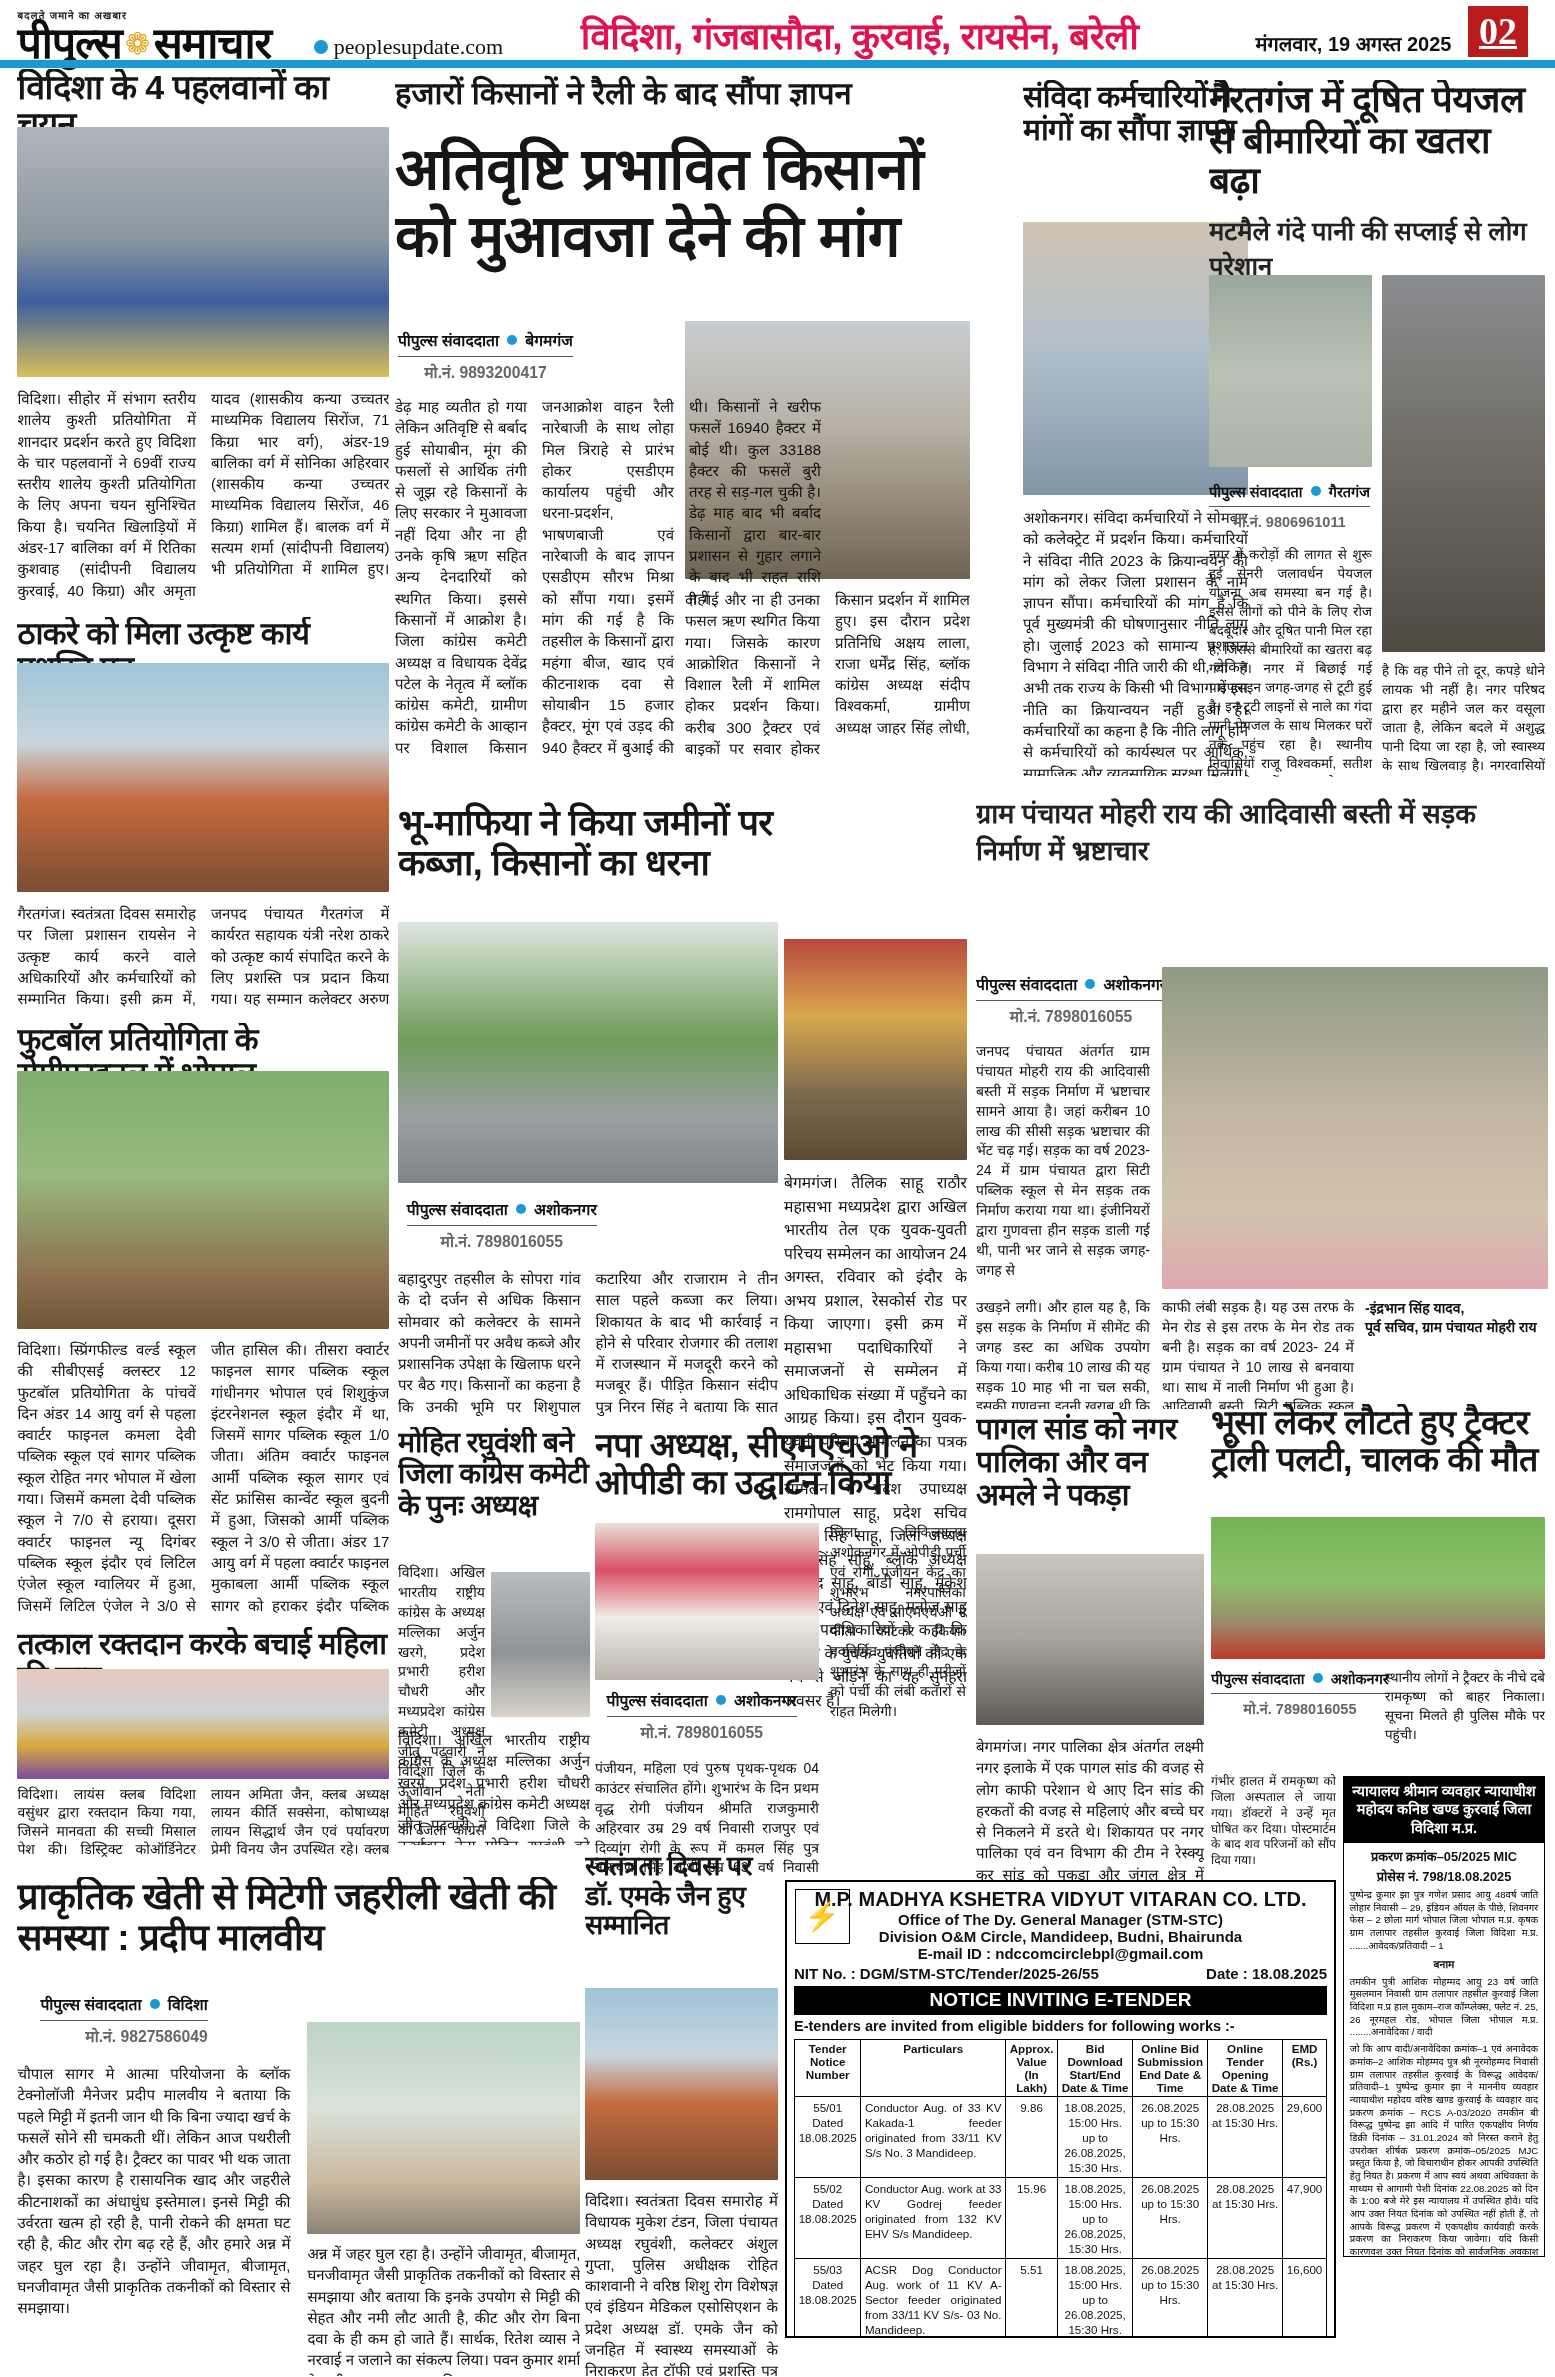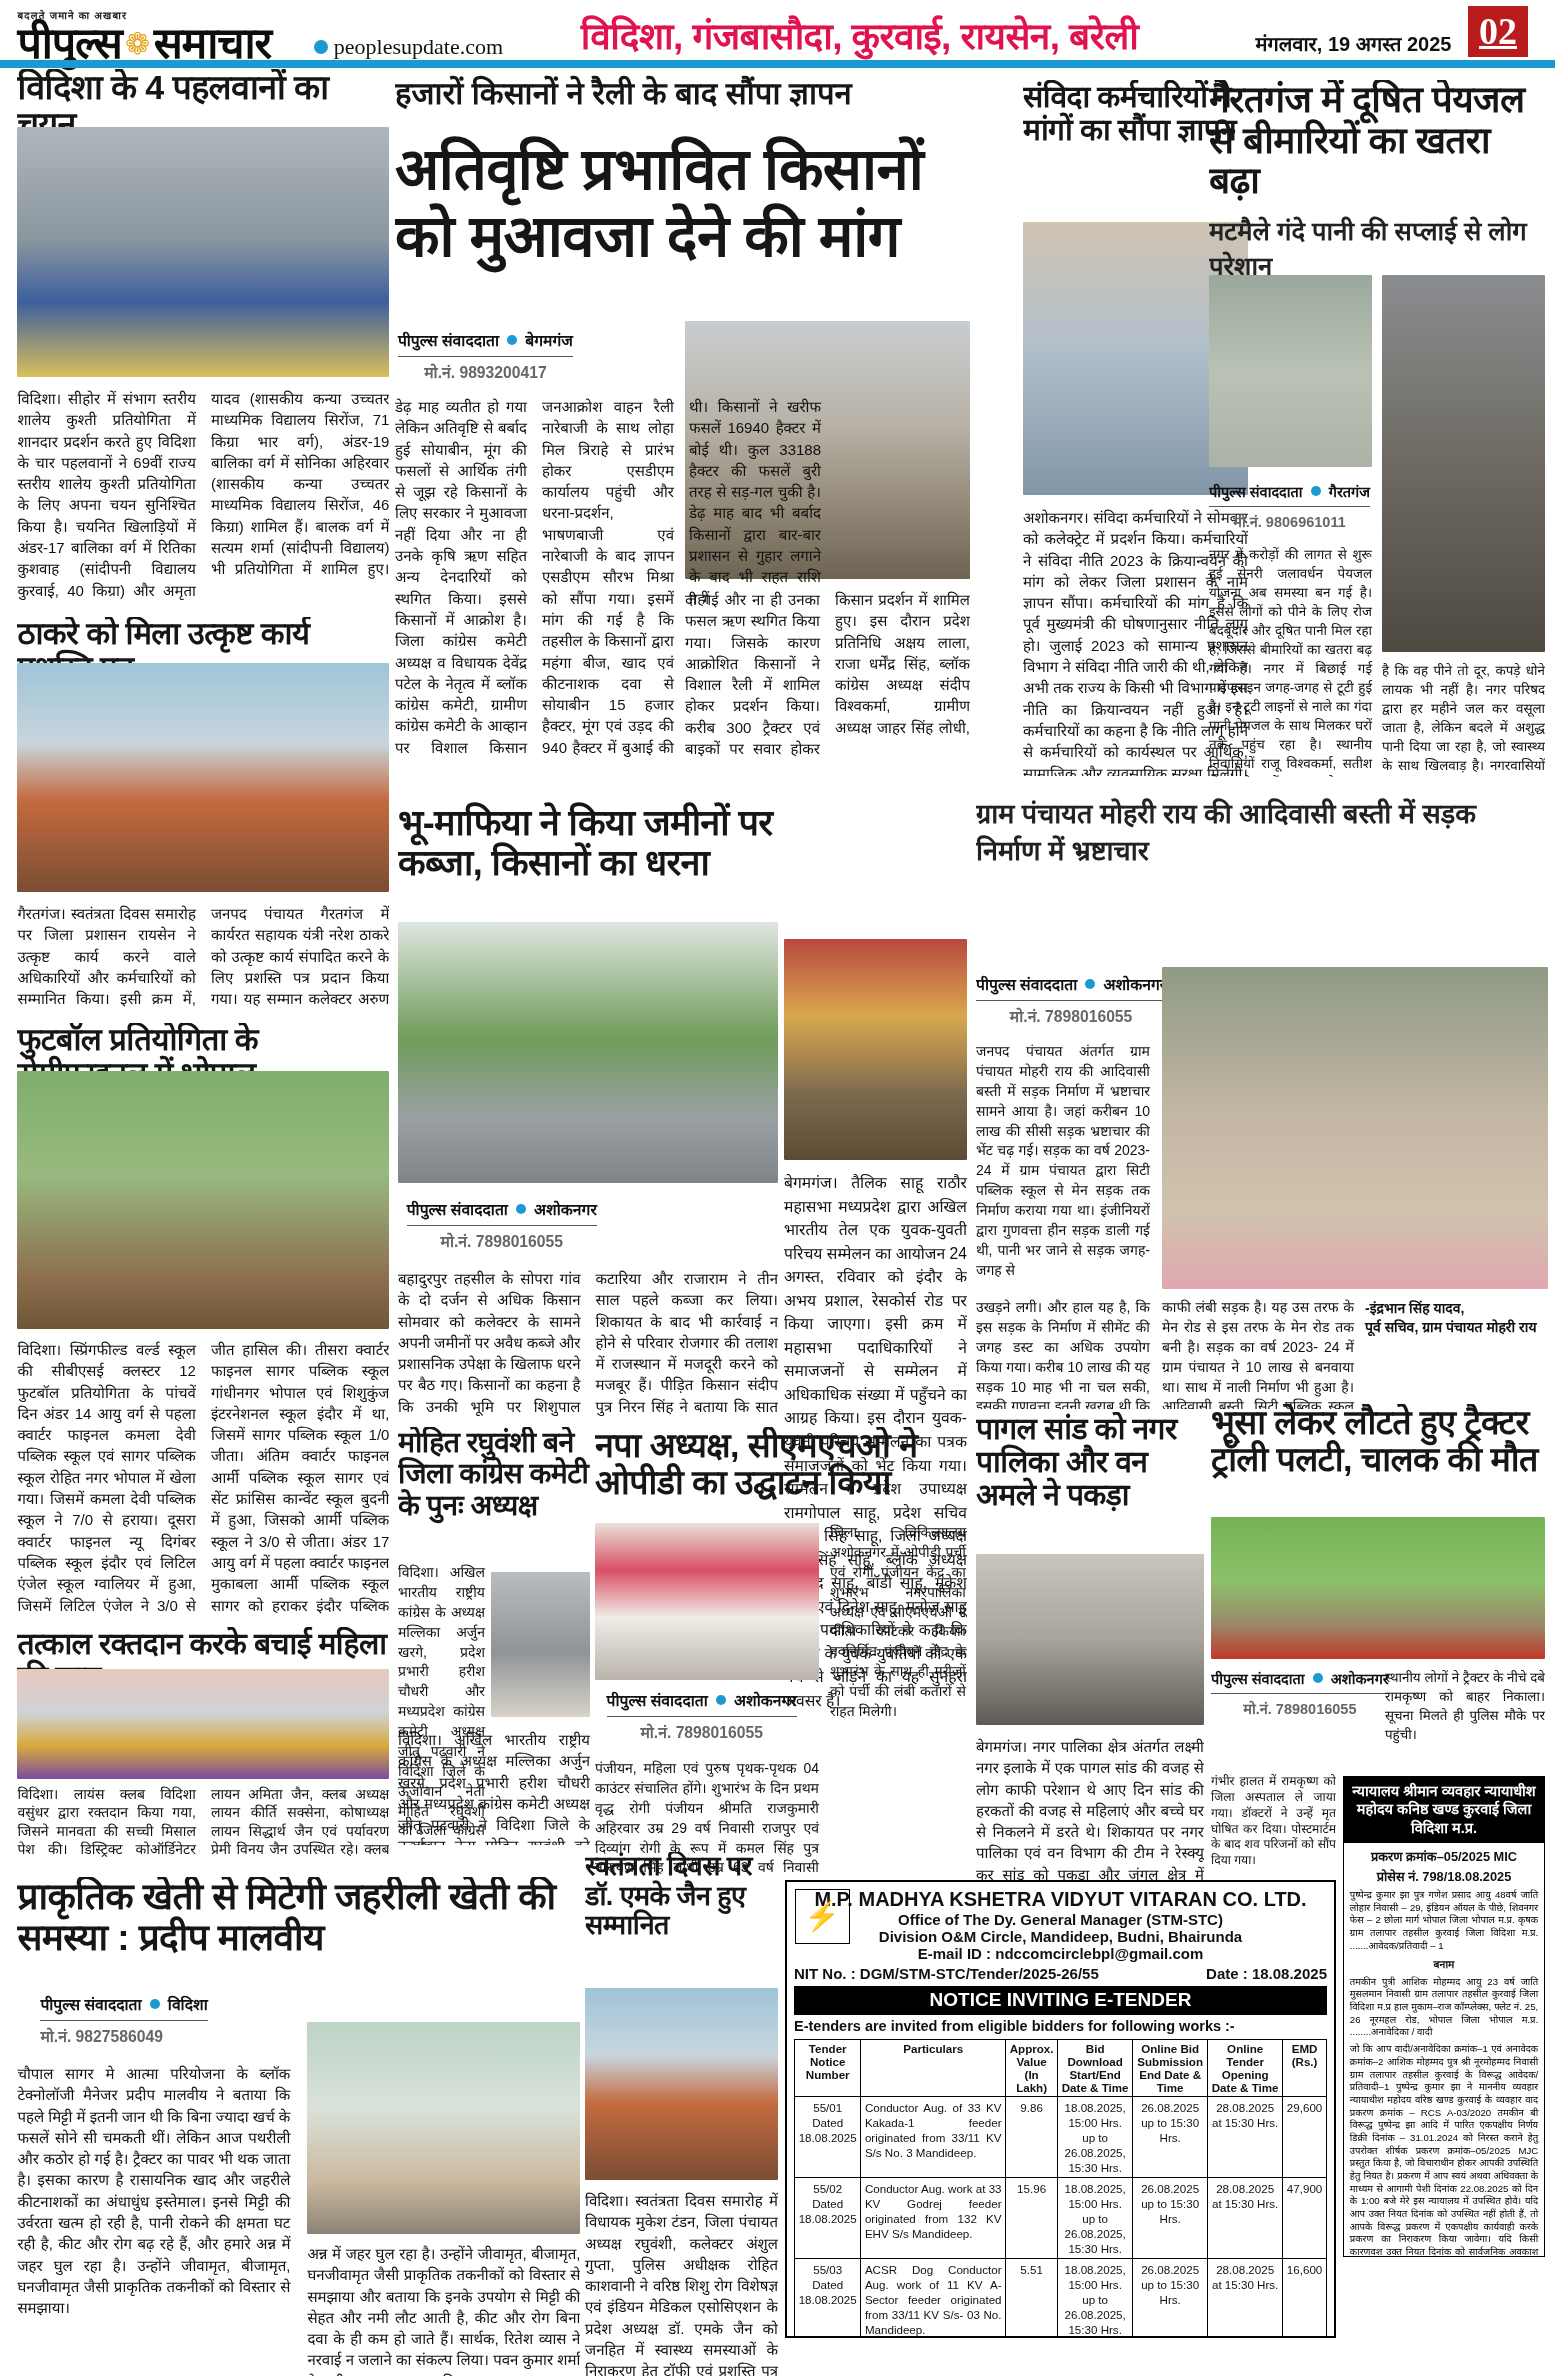--- a/index.html
+++ b/index.html
@@ -102,21 +102,21 @@
   </div>
 
   <div class="art" style="left:17.4px;top:1877px;width:563px;height:499px;">
     <div class="hl" style="font-size:37px;width:563px;">प्राकृतिक खेती से मिटेगी जहरीली खेती की समस्या : प्रदीप मालवीय</div>
     <div class="abs" style="left:23px;top:116px;">
       <div class="byline">
         <span>पीपुल्स संवाददाता</span>
         <span class="dot"></span>
         <span>विदिशा</span>
       </div>
-      <div class="phone" style="text-align:left;">मो.नं. 9827586049</div>
+      <div class="phone" style="text-align:right;">मो.नं. 9827586049</div>
     </div>
     <div class="body-txt abs" style="left:0;top:186px;width:273px;height:314px;">चौपाल सागर मे आत्मा परियोजना के ब्लॉक टेक्नोलॉजी मैनेजर प्रदीप मालवीय ने बताया कि पहले मिट्टी में इतनी जान थी कि बिना ज्यादा खर्च के फसलें सोने सी चमकती थीं। लेकिन आज पथरीली और कठोर हो गई है। ट्रैक्टर का पावर भी थक जाता है। इसका कारण है रासायनिक खाद और जहरीले कीटनाशकों का अंधाधुंध इस्तेमाल। इनसे मिट्टी की उर्वरता खत्म हो रही है, पानी रोकने की क्षमता घट रही है, कीट और रोग बढ़ रहे हैं, और हमारे अन्न में जहर घुल रहा है। उन्होंने जीवामृत, बीजामृत, घनजीवामृत जैसी प्राकृतिक तकनीकों को विस्तार से समझाया।</div>
     <div class="photo p-train" style="left:290px;top:145px;width:273px;height:212px;"></div>
     <div class="body-txt abs" style="left:290px;top:366px;width:273px;height:134px;">अन्न में जहर घुल रहा है। उन्होंने जीवामृत, बीजामृत, घनजीवामृत जैसी प्राकृतिक तकनीकों को विस्तार से समझाया और बताया कि इनके उपयोग से मिट्टी की सेहत और नमी लौट आती है, कीट और रोग बिना दवा के ही कम हो जाते हैं। सार्थक, रितेश व्यास ने नरवाई न जलाने का संकल्प लिया। पवन कुमार शर्मा ने सभी का आभार व्यक्त किया।</div>
   </div>
 
   <div class="art" style="left:395px;top:71px;width:575px;height:707px;">
     <div class="kicker" style="font-size:31px;">हजारों किसानों ने रैली के बाद सौंपा ज्ञापन</div>
     <div class="hl" style="font-size:58px;margin-top:22px;width:575px;line-height:1.16;">अतिवृष्टि प्रभावित किसानों को मुआवजा देने की मांग</div>
     <div class="abs" style="left:2.9px;top:258px;">

